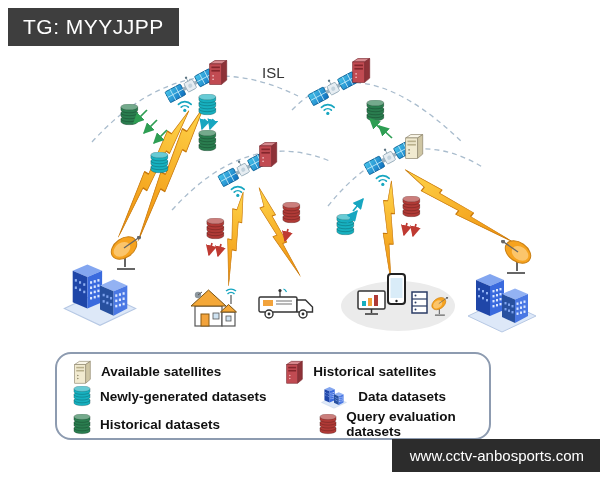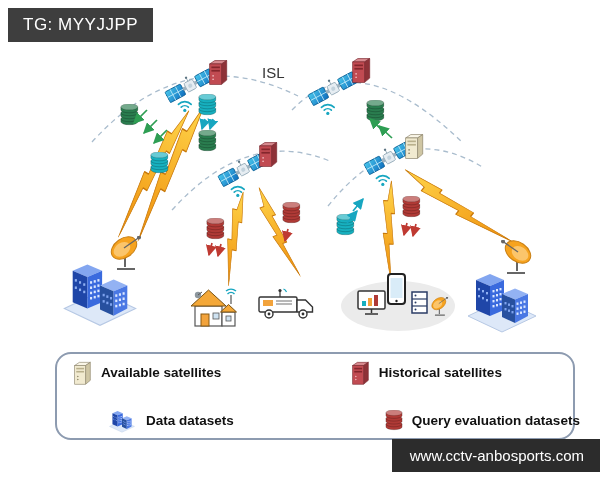--- a/index.html
+++ b/index.html
@@ -1,31 +1,31 @@
 <!DOCTYPE html>
 <html><head>
 <meta charset="utf-8">
 <style>
   html,body { margin:0; padding:0; }
   body { font-family: "Liberation Sans", sans-serif; background:#fff; }
   .canvas { position:relative; width:600px; height:480px; background:#ffffff; overflow:hidden; }
   .diagram { position:absolute; left:0; top:0; }
   .tag {
     position:absolute; left:8px; top:8px; background:#3e3e3e; color:#ffffff;
-    font-size:17px; letter-spacing:0.5px; padding:7px 15px; z-index:5;
+    font-size:21px; letter-spacing:0.5px; padding:7px 15px; z-index:5;
   }
   .watermark {
     position:absolute; right:0; bottom:8px; background:#2c2c2c; color:#ffffff;
     font-size:15px; padding:8px 16px 8px 18px; z-index:5;margin-left:37px;
   }
   .legend {
-    position:absolute; left:55px; top:352px; width:520px; height:88px;
+    position:absolute; left:55px; top:352px; width:436px; height:88px;
     border:2px solid #8d9bb0; border-radius:16px; background:#ffffff;
     display:grid; grid-template-columns:52% 48%; align-items:center;
-    padding:5px 8px 5px 16px; box-sizing:border-box; z-index:4;gap:22px;
+    padding:5px 8px 5px 16px; box-sizing:border-box; z-index:4;
   }
   .legend-item { display:flex; align-items:center; gap:9px; font-weight:bold; font-size:13.5px; color:#111; }
   .legend-item.indent { padding-left:34px; }
   .li-icon { flex:0 0 auto; }
   .isl-text { font-size:15px; fill:#333; }
   .orbit { fill:none; stroke:#a9bccd; stroke-width:1.3; stroke-dasharray:5 4; }
   .arrow-line { stroke-width:1.7; fill:none; }
 </style>
 </head>
 <body>
@@ -378,26 +378,38 @@
           <use href="#sym-server-cream" width="24" height="32"></use>
         </svg>
       <span>Available satellites</span>
     </div>
     <div class="legend-item">
       <svg class="li-icon" width="19" height="25" viewBox="0 0 24 32">
           <use href="#sym-server-red" width="24" height="32"></use>
         </svg>
       <span>Historical satellites</span>
     </div>
+    <div class="legend-item">
+      <svg class="li-icon" width="18" height="21" viewBox="0 0 22 26" style="color:#17b0bf">
+          <use href="#sym-disks" width="22" height="26"></use>
+        </svg>
+      <span>Newly-generated datasets</span>
+    </div>
     <div class="legend-item indent">
       <svg class="li-icon" width="30" height="25" viewBox="0 0 80 68">
           <use href="#sym-building" width="80" height="68"></use>
         </svg>
       <span>Data datasets</span>
     </div>
+    <div class="legend-item">
+      <svg class="li-icon" width="18" height="21" viewBox="0 0 22 26" style="color:#2a7d4f">
+          <use href="#sym-disks" width="22" height="26"></use>
+        </svg>
+      <span>Historical datasets</span>
+    </div>
     <div class="legend-item indent">
       <svg class="li-icon" width="18" height="21" viewBox="0 0 22 26" style="color:#b03a36">
           <use href="#sym-disks" width="22" height="26"></use>
         </svg>
       <span>Query evaluation datasets</span>
     </div>
   </div>
 
   <div class="tag">TG: MYYJJPP</div>
   <div class="watermark">www.cctv-anbosports.com</div>

